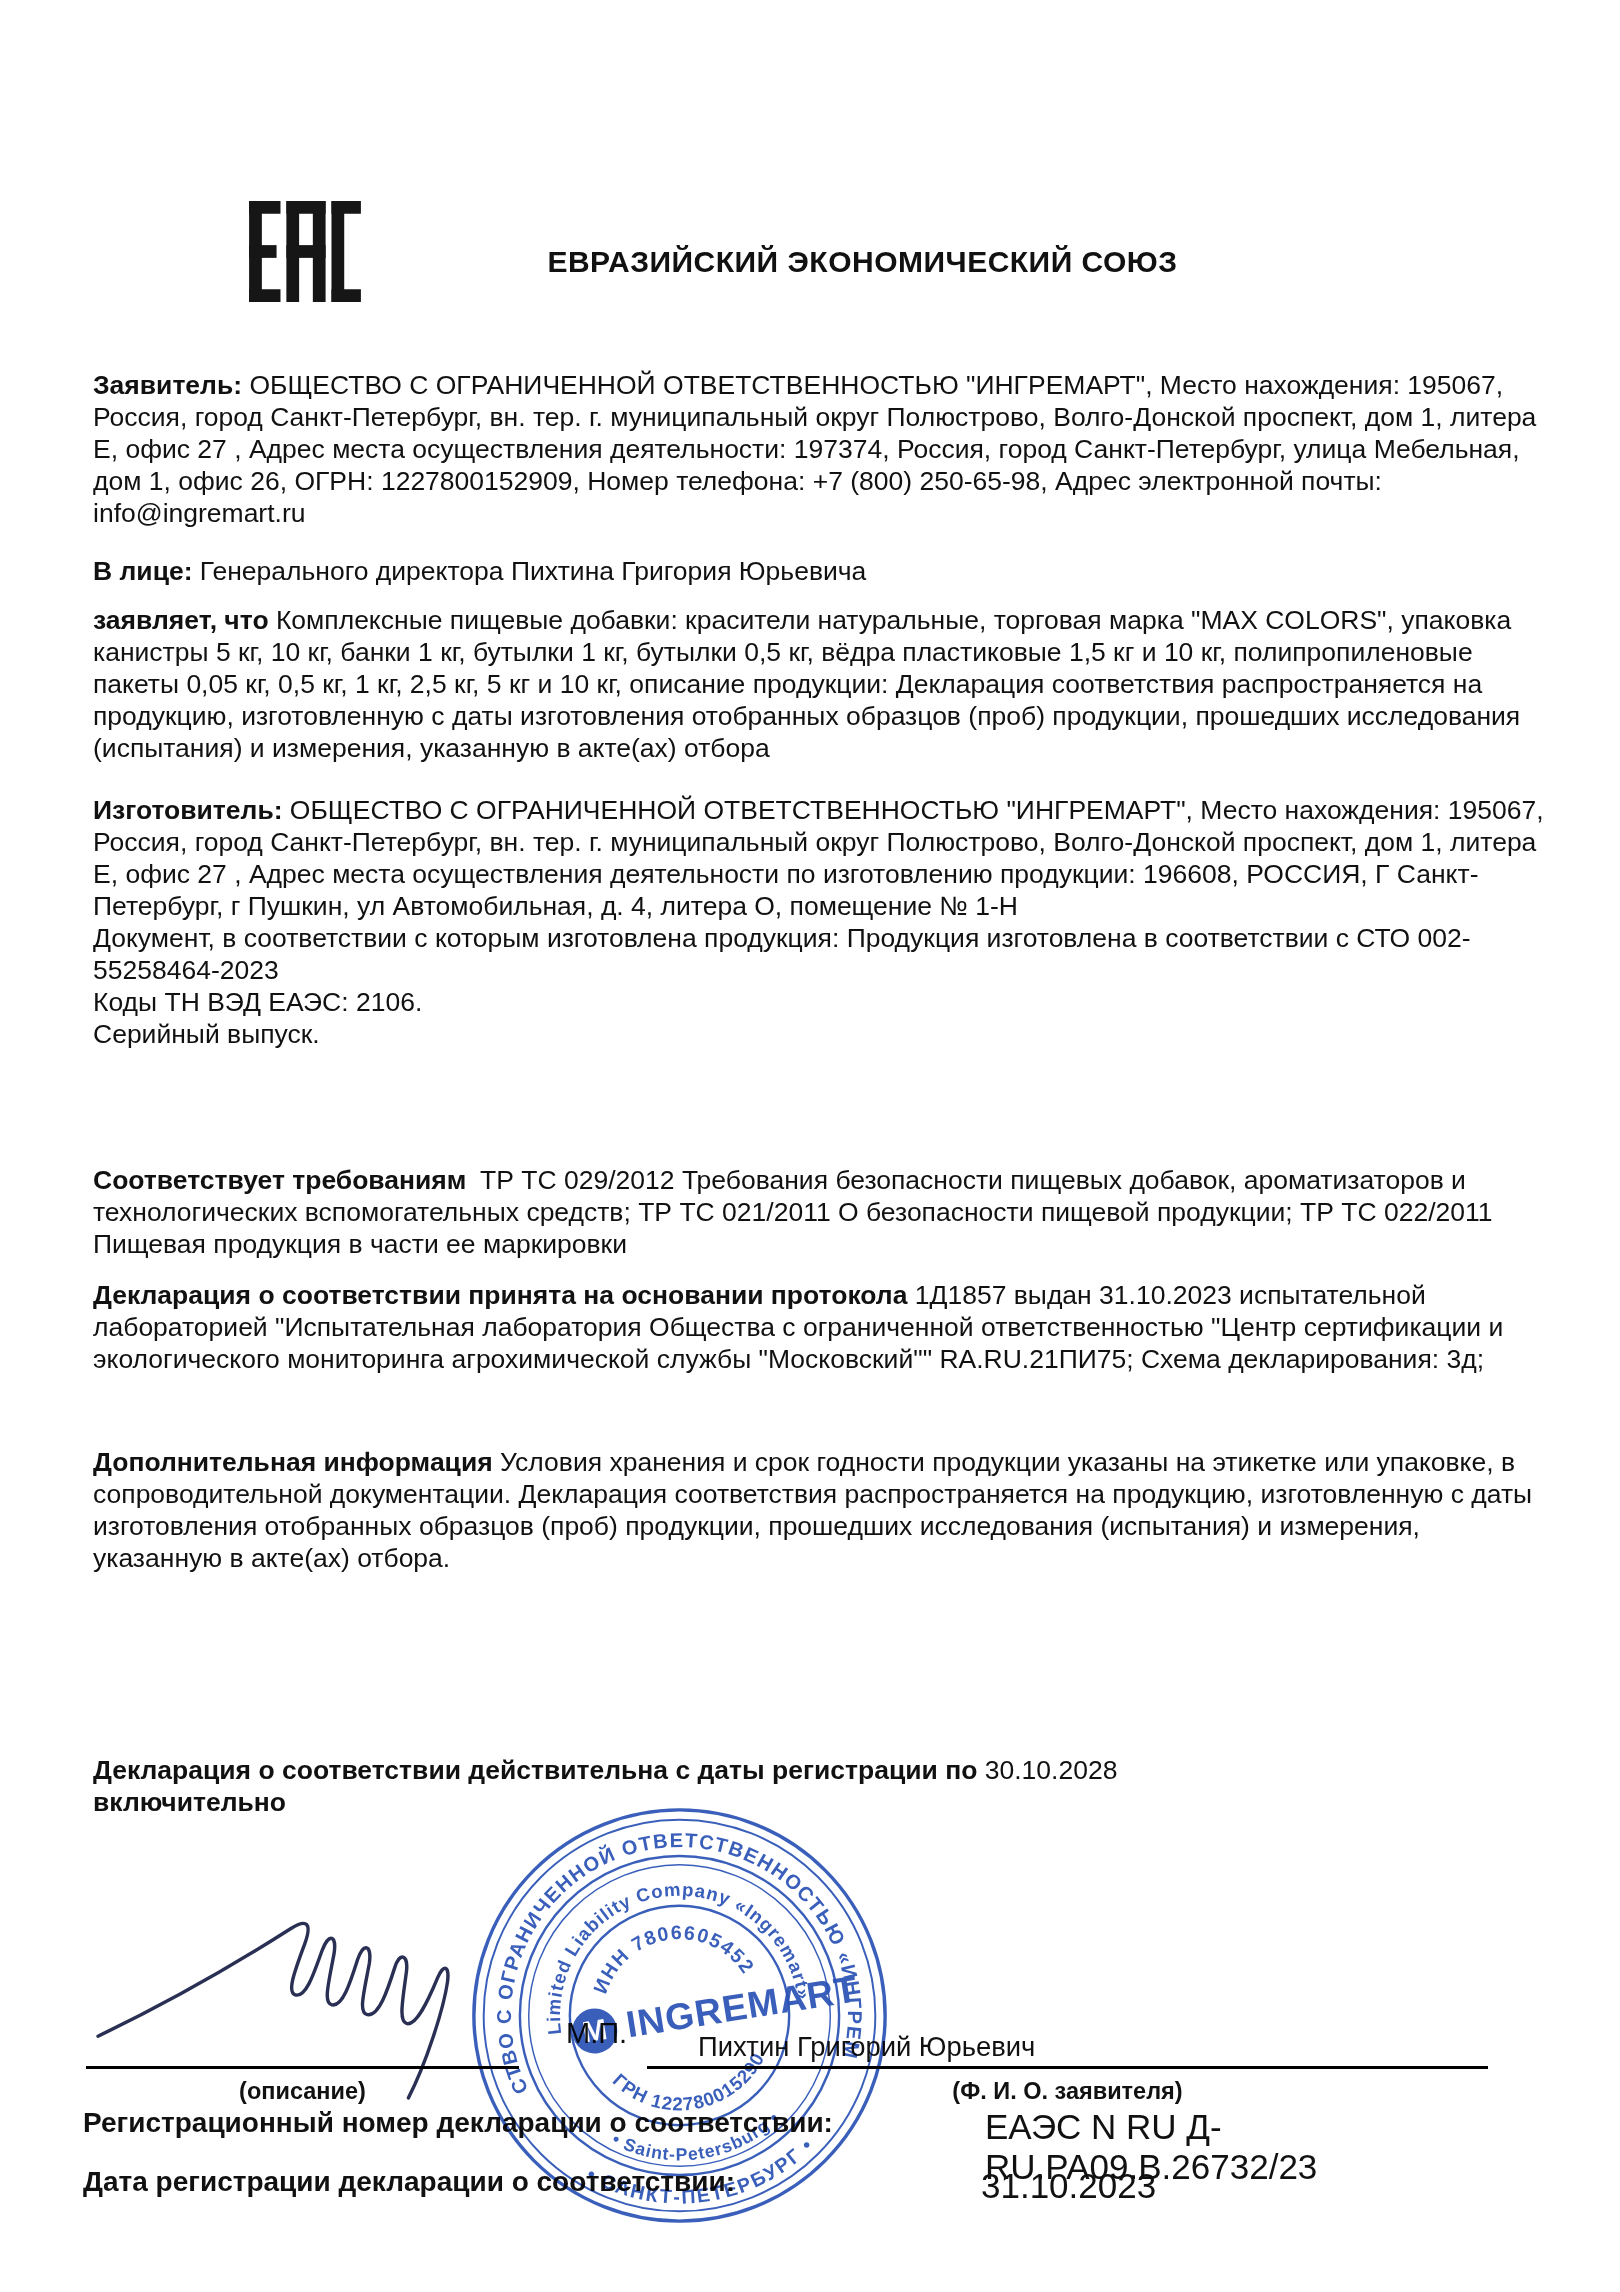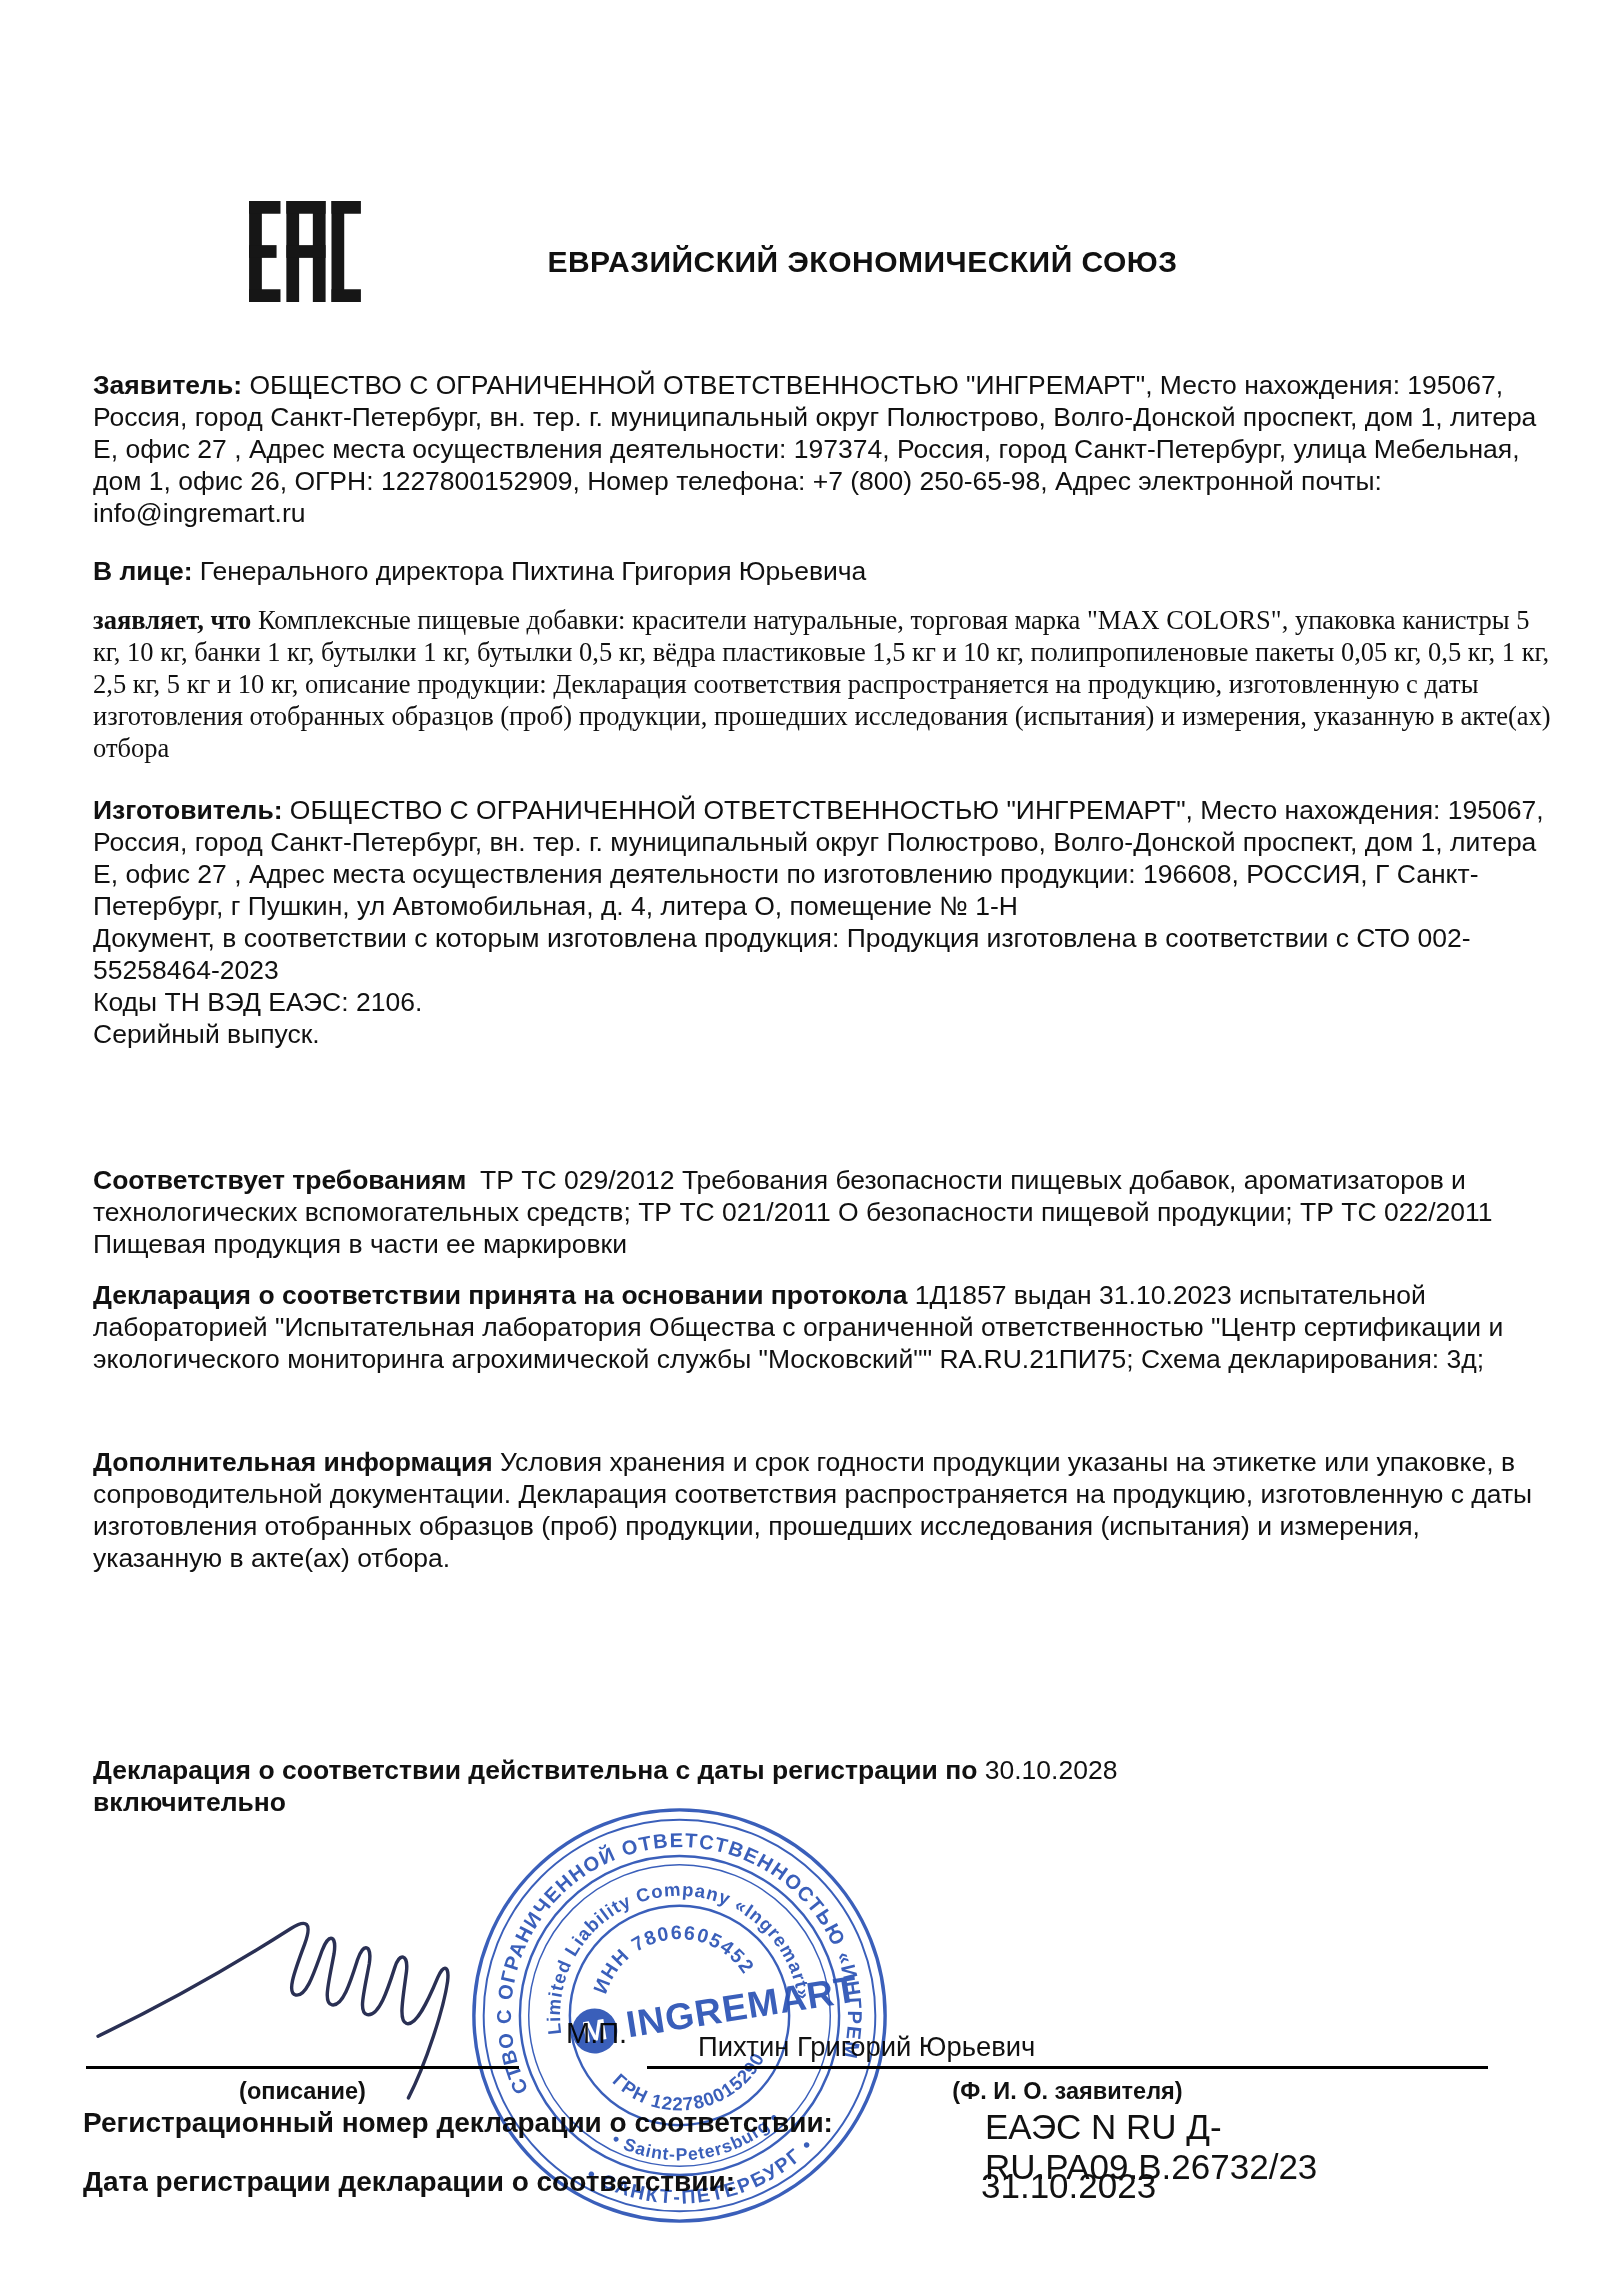--- a/index.html
+++ b/index.html
@@ -48,21 +48,21 @@
   <div class="abs title" style="top:245px;">ЕВРАЗИЙСКИЙ ЭКОНОМИЧЕСКИЙ СОЮЗ</div>
 
   <p class="abs para" style="top:369px;">
     <b>Заявитель:</b><span> ОБЩЕСТВО С ОГРАНИЧЕННОЙ ОТВЕТСТВЕННОСТЬЮ "ИНГРЕМАРТ", Место нахождения: 195067, Россия, город Санкт-Петербург, вн. тер. г. муниципальный округ Полюстрово, Волго-Донской проспект, дом 1, литера Е, офис 27 , Адрес места осуществления деятельности: 197374, Россия, город Санкт-Петербург, улица Мебельная, дом 1, офис 26, ОГРН: 1227800152909, Номер телефона: +7 (800) 250-65-98, Адрес электронной почты: info@ingremart.ru</span>
   </p>
 
   <p class="abs para" style="top:555px;">
     <b>В лице:</b><span> Генерального директора Пихтина Григория Юрьевича</span>
   </p>
 
-  <p class="abs para" style="top:604px;font-family:Liberation Serif, serif;">
+  <p class="abs para" style="top:604px;">
     <b>заявляет, что</b><span> Комплексные пищевые добавки: красители натуральные, торговая марка "MAX COLORS", упаковка канистры 5 кг, 10 кг, банки 1 кг, бутылки 1 кг, бутылки 0,5 кг, вёдра пластиковые 1,5 кг и 10 кг, полипропиленовые пакеты 0,05 кг, 0,5 кг, 1 кг, 2,5 кг, 5 кг и 10 кг, описание продукции: Декларация соответствия распространяется на продукцию, изготовленную с даты изготовления отобранных образцов (проб) продукции, прошедших исследования (испытания) и измерения, указанную в акте(ах) отбора</span>
   </p>
 
   <div class="abs para" style="top:794px;">
     <div><b>Изготовитель:</b><span> ОБЩЕСТВО С ОГРАНИЧЕННОЙ ОТВЕТСТВЕННОСТЬЮ "ИНГРЕМАРТ", Место нахождения: 195067, Россия, город Санкт-Петербург, вн. тер. г. муниципальный округ Полюстрово, Волго-Донской проспект, дом 1, литера Е, офис 27 , Адрес места осуществления деятельности по изготовлению продукции: 196608, РОССИЯ, Г Санкт-Петербург, г Пушкин, ул Автомобильная, д. 4, литера О, помещение № 1-Н</span></div>
     <div>Документ, в соответствии с которым изготовлена продукция: Продукция изготовлена в соответствии с СТО 002-55258464-2023</div>
     <div>Коды ТН ВЭД ЕАЭС: 2106.</div>
     <div>Серийный выпуск.</div>
   </div>
 

